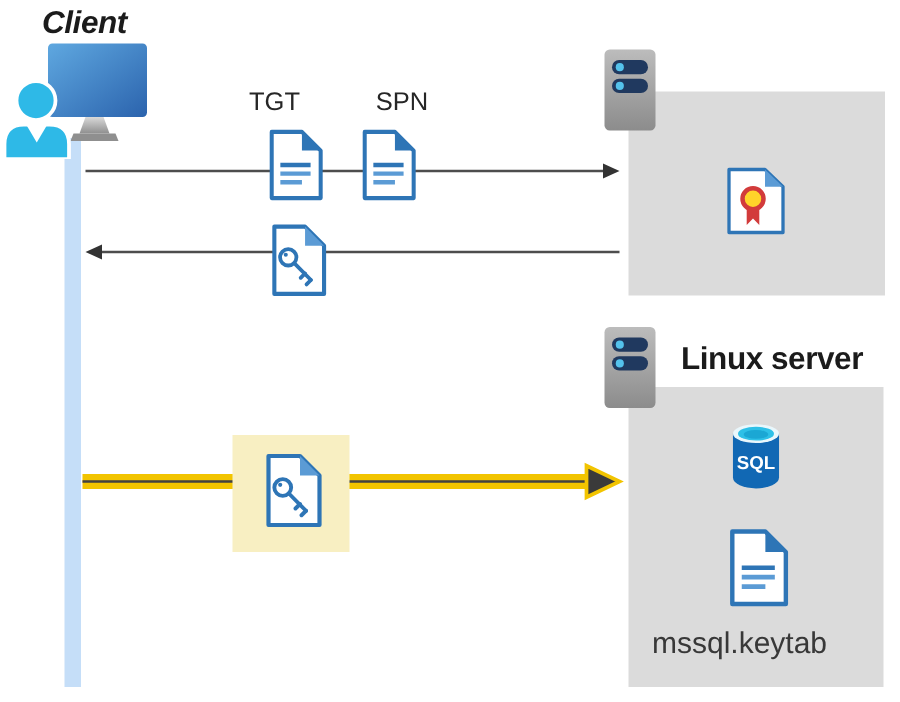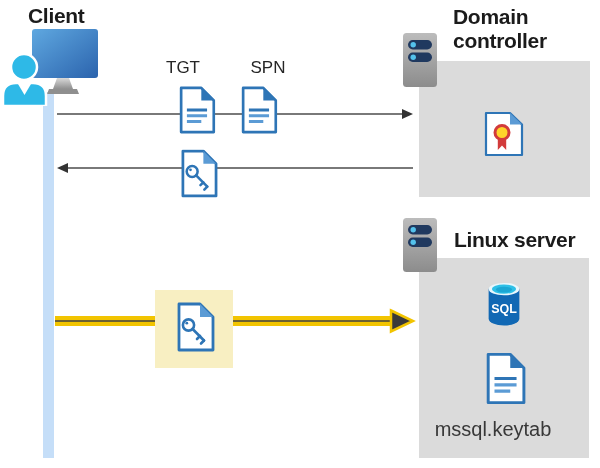--- a/index.html
+++ b/index.html
@@ -9,21 +9,21 @@
   }
   .gbox{position:absolute;background:#DBDBDB;z-index:1;}
   #dc-box{left:419px;top:61px;width:171px;height:136px;}
   #linux-box{left:419px;top:258px;width:170px;height:200px;}
   .timeline{position:absolute;left:43px;top:92px;width:11px;height:366px;background:#C5DEF8;z-index:2;}
   .overlay{position:absolute;left:0;top:0;z-index:3;}
   .highlight{position:absolute;left:155px;top:290px;width:78px;height:78px;background:#F8EFC2;z-index:4;}
   .icon{position:absolute;z-index:5;}
   .lbl{position:absolute;color:#1B1B1B;white-space:nowrap;z-index:6;}
   .ttl{font-size:21px;font-weight:700;letter-spacing:-0.3px;}
-  #client-label{left:28px;top:4px;}
+  #client-label{left:28px;top:4px;font-style:italic;}
   #dc-label{left:453px;top:5px;width:140px;white-space:normal;line-height:24px;}
   #linux-label{left:454px;top:228px;}
   #tgt-label{left:166px;top:58px;width:42px;text-align:left;font-size:17px;color:#262626;}
   #spn-label{left:247px;top:58px;width:42px;text-align:center;font-size:17px;color:#262626;}
   #keytab-label{left:408px;top:418px;width:170px;text-align:center;font-size:20px;color:#383838;}
 </style>
 </head>
 <body>
 
 <div class="canvas">
@@ -136,19 +136,18 @@
     <ellipse cx="18" cy="9.5" rx="12.5" ry="4.8" fill="#2EC0E7"></ellipse>
     <ellipse cx="18" cy="10" rx="8.5" ry="3" fill="#1BA7D4"></ellipse>
     <text x="18" y="34" text-anchor="middle" font-family="Liberation Sans, sans-serif" font-size="13" font-weight="700" fill="#FFFFFF">SQL</text>
   </svg>
 
   <svg class="icon" style="left:484px;top:352px;" width="42" height="53" viewBox="0 0 40 50">
       <use href="#sym-doc"></use>
     </svg>
 
   <div class="lbl ttl" id="client-label">Client</div>
-  <div class="lbl ttl" id="dc-label">Domain controller</div>
   <div class="lbl ttl" id="linux-label">Linux server</div>
   <div class="lbl" id="tgt-label">TGT</div>
   <div class="lbl" id="spn-label">SPN</div>
   <div class="lbl" id="keytab-label">mssql.keytab</div>
 
 </div>
 
 </body></html>

